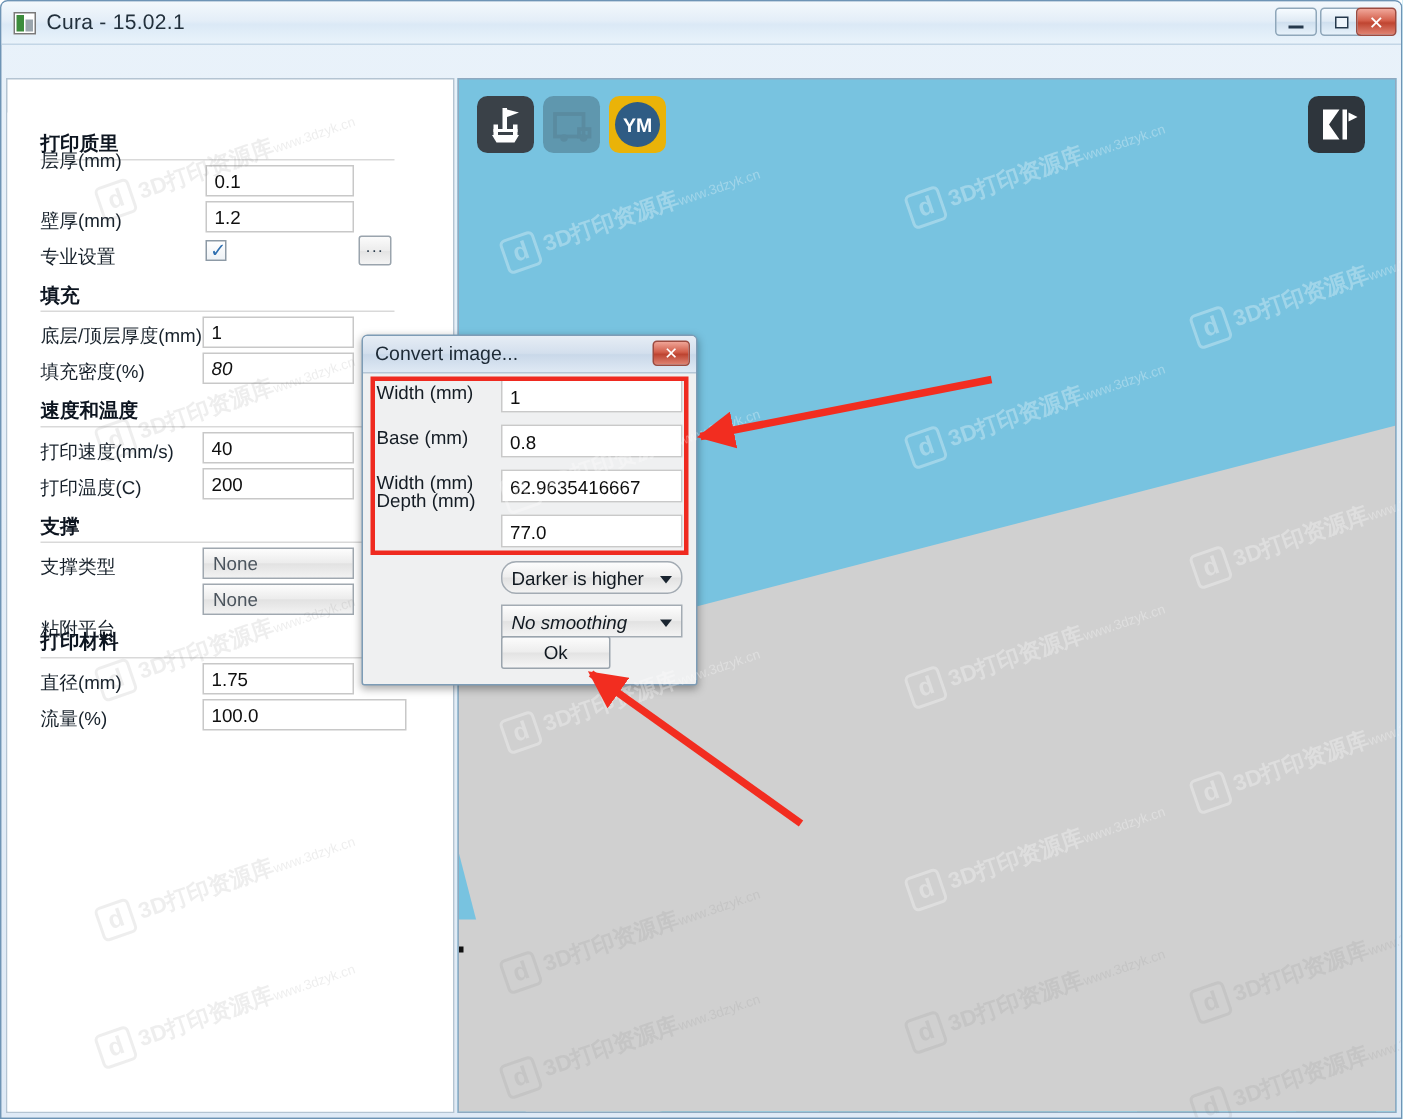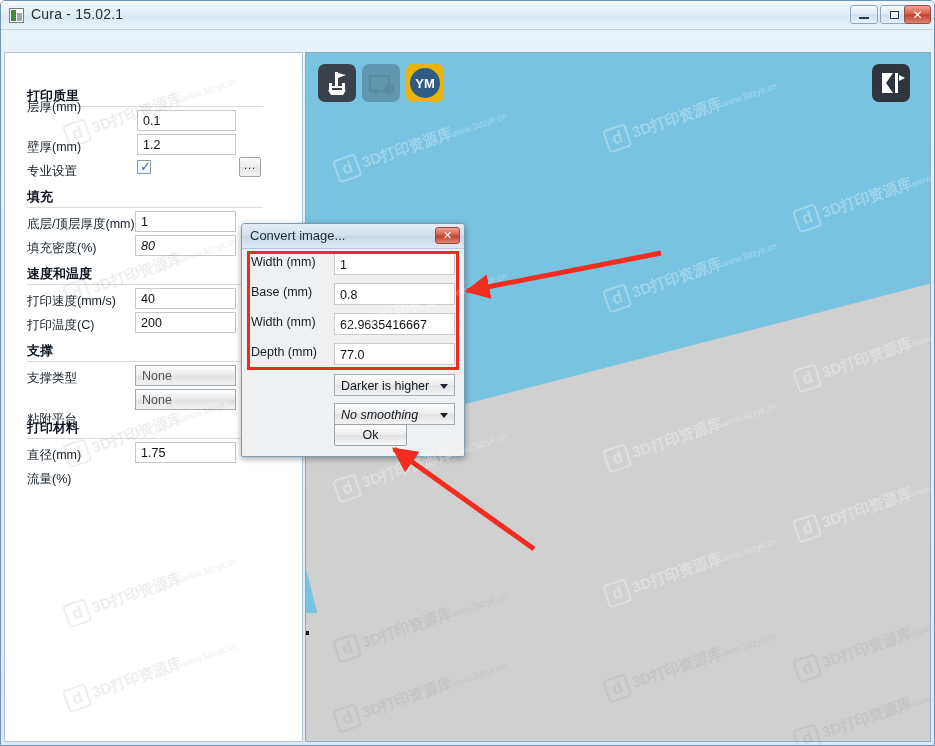--- a/index.html
+++ b/index.html
@@ -466,20 +466,21 @@
       <div class="fld-label" style="left:22px; top:336px;">粘附平台</div>
       <div class="fld-combo" style="left:130px; top:314px; width:101px;">None</div>
 
       <div class="section-head" style="left:22px; top:344px;">打印材料</div>
       <div class="section-rule" style="left:22px; top:363px; width:236px;"></div>
 
       <div class="fld-label" style="left:22px; top:372px;">直径(mm)</div>
       <div class="fld-input" style="left:130px; top:367px; width:101px;">1.75</div>
 
       <div class="fld-label" style="left:22px; top:396px;">流量(%)</div>
+      <div class="fld-input" style="left:130px; top:391px; width:136px;">100.0</div>
 
     </div>
   </div>
 
   <div id="view3d">
 
     <div id="platform">
       <div id="platform-inner"></div>
     </div>
 
@@ -534,24 +535,24 @@
 
     <div class="dlg-label" style="left:9px;  top:31px;">Width (mm)</div>
     <div class="dlg-input" style="top:29px;">1</div>
 
     <div class="dlg-label" style="left:9px;  top:61px;">Base (mm)</div>
     <div class="dlg-input" style="top:59px;">0.8</div>
 
     <div class="dlg-label" style="left:9px;  top:91px;">Width (mm)</div>
     <div class="dlg-input" style="top:89px;">62.9635416667</div>
 
-    <div class="dlg-label" style="left:9px;  top:121px;">Depth (mm)</div>
+    <div class="dlg-label" style="left:9px;  top:103px;">Depth (mm)</div>
     <div class="dlg-input" style="top:119px;">77.0</div>
 
-    <div class="dlg-combo" style="top:150px;">
+    <div class="dlg-combo" style="top:150px;border-radius:10px;">
       <span>Darker is higher</span>
       <span class="combo-arrow"></span>
     </div>
 
     <div class="dlg-combo" style="top:179px;font-style:italic;">
       <span>No smoothing</span>
       <span class="combo-arrow"></span>
     </div>
 
     <div id="dlg-ok">Ok</div>

